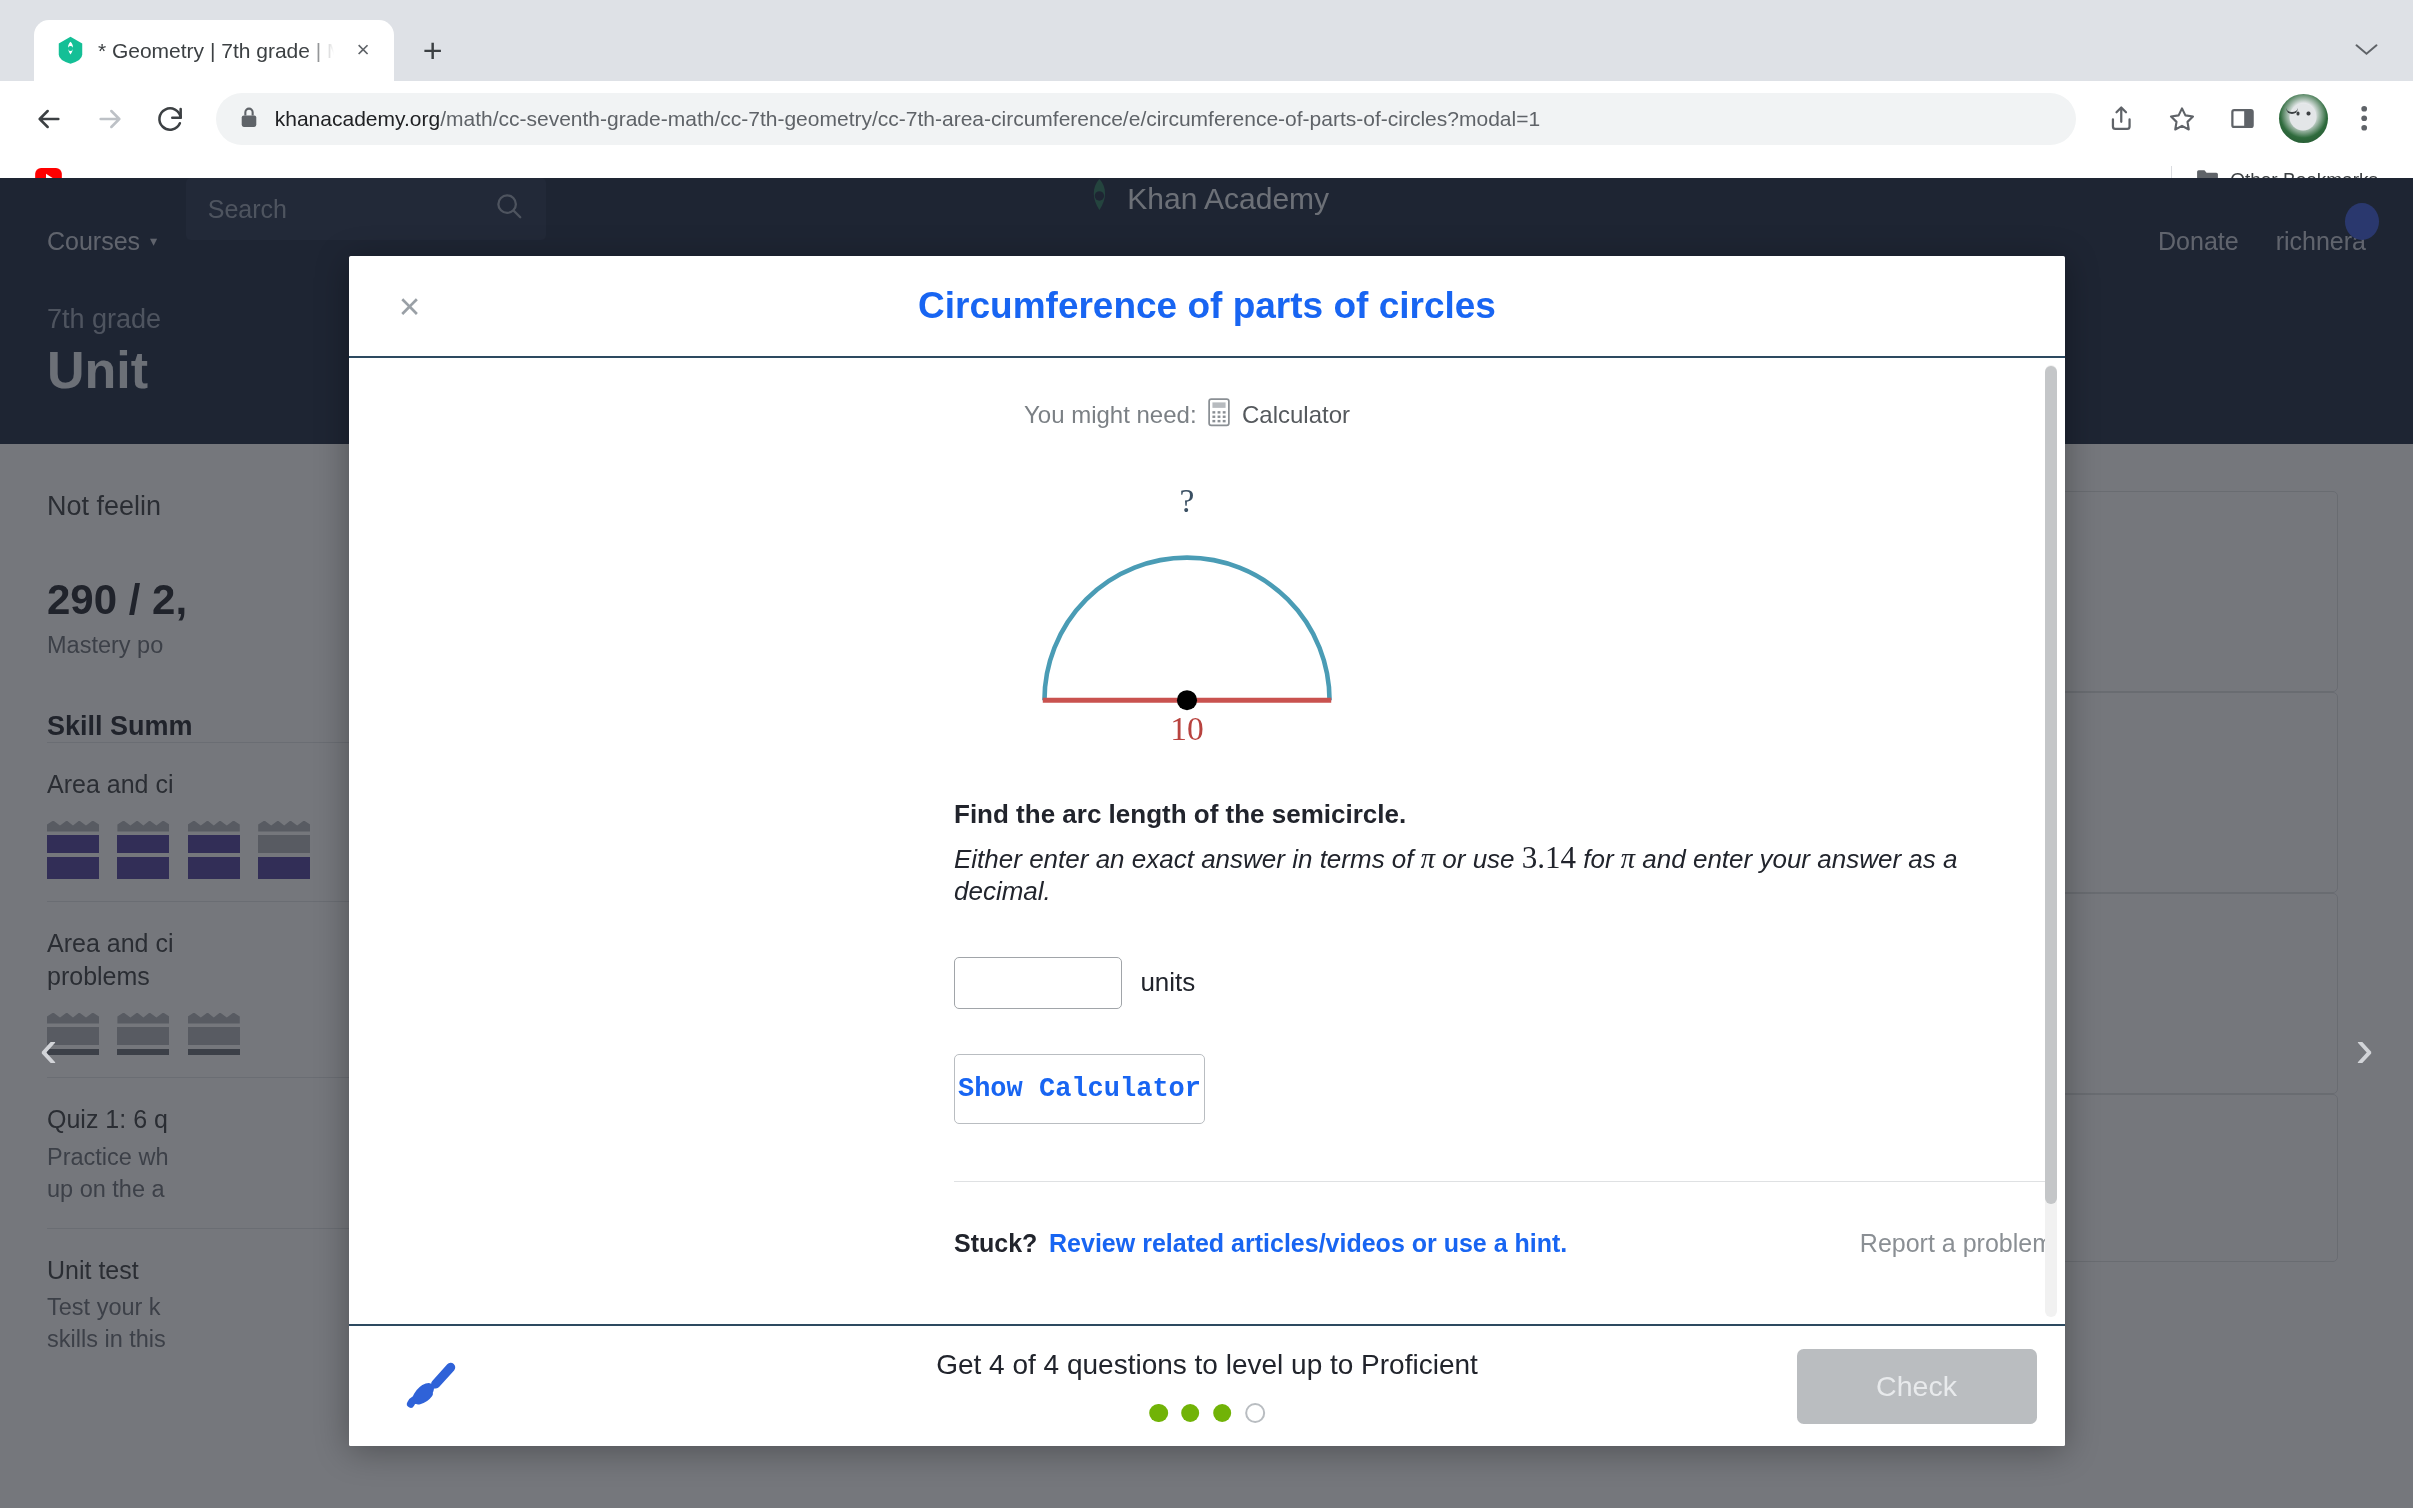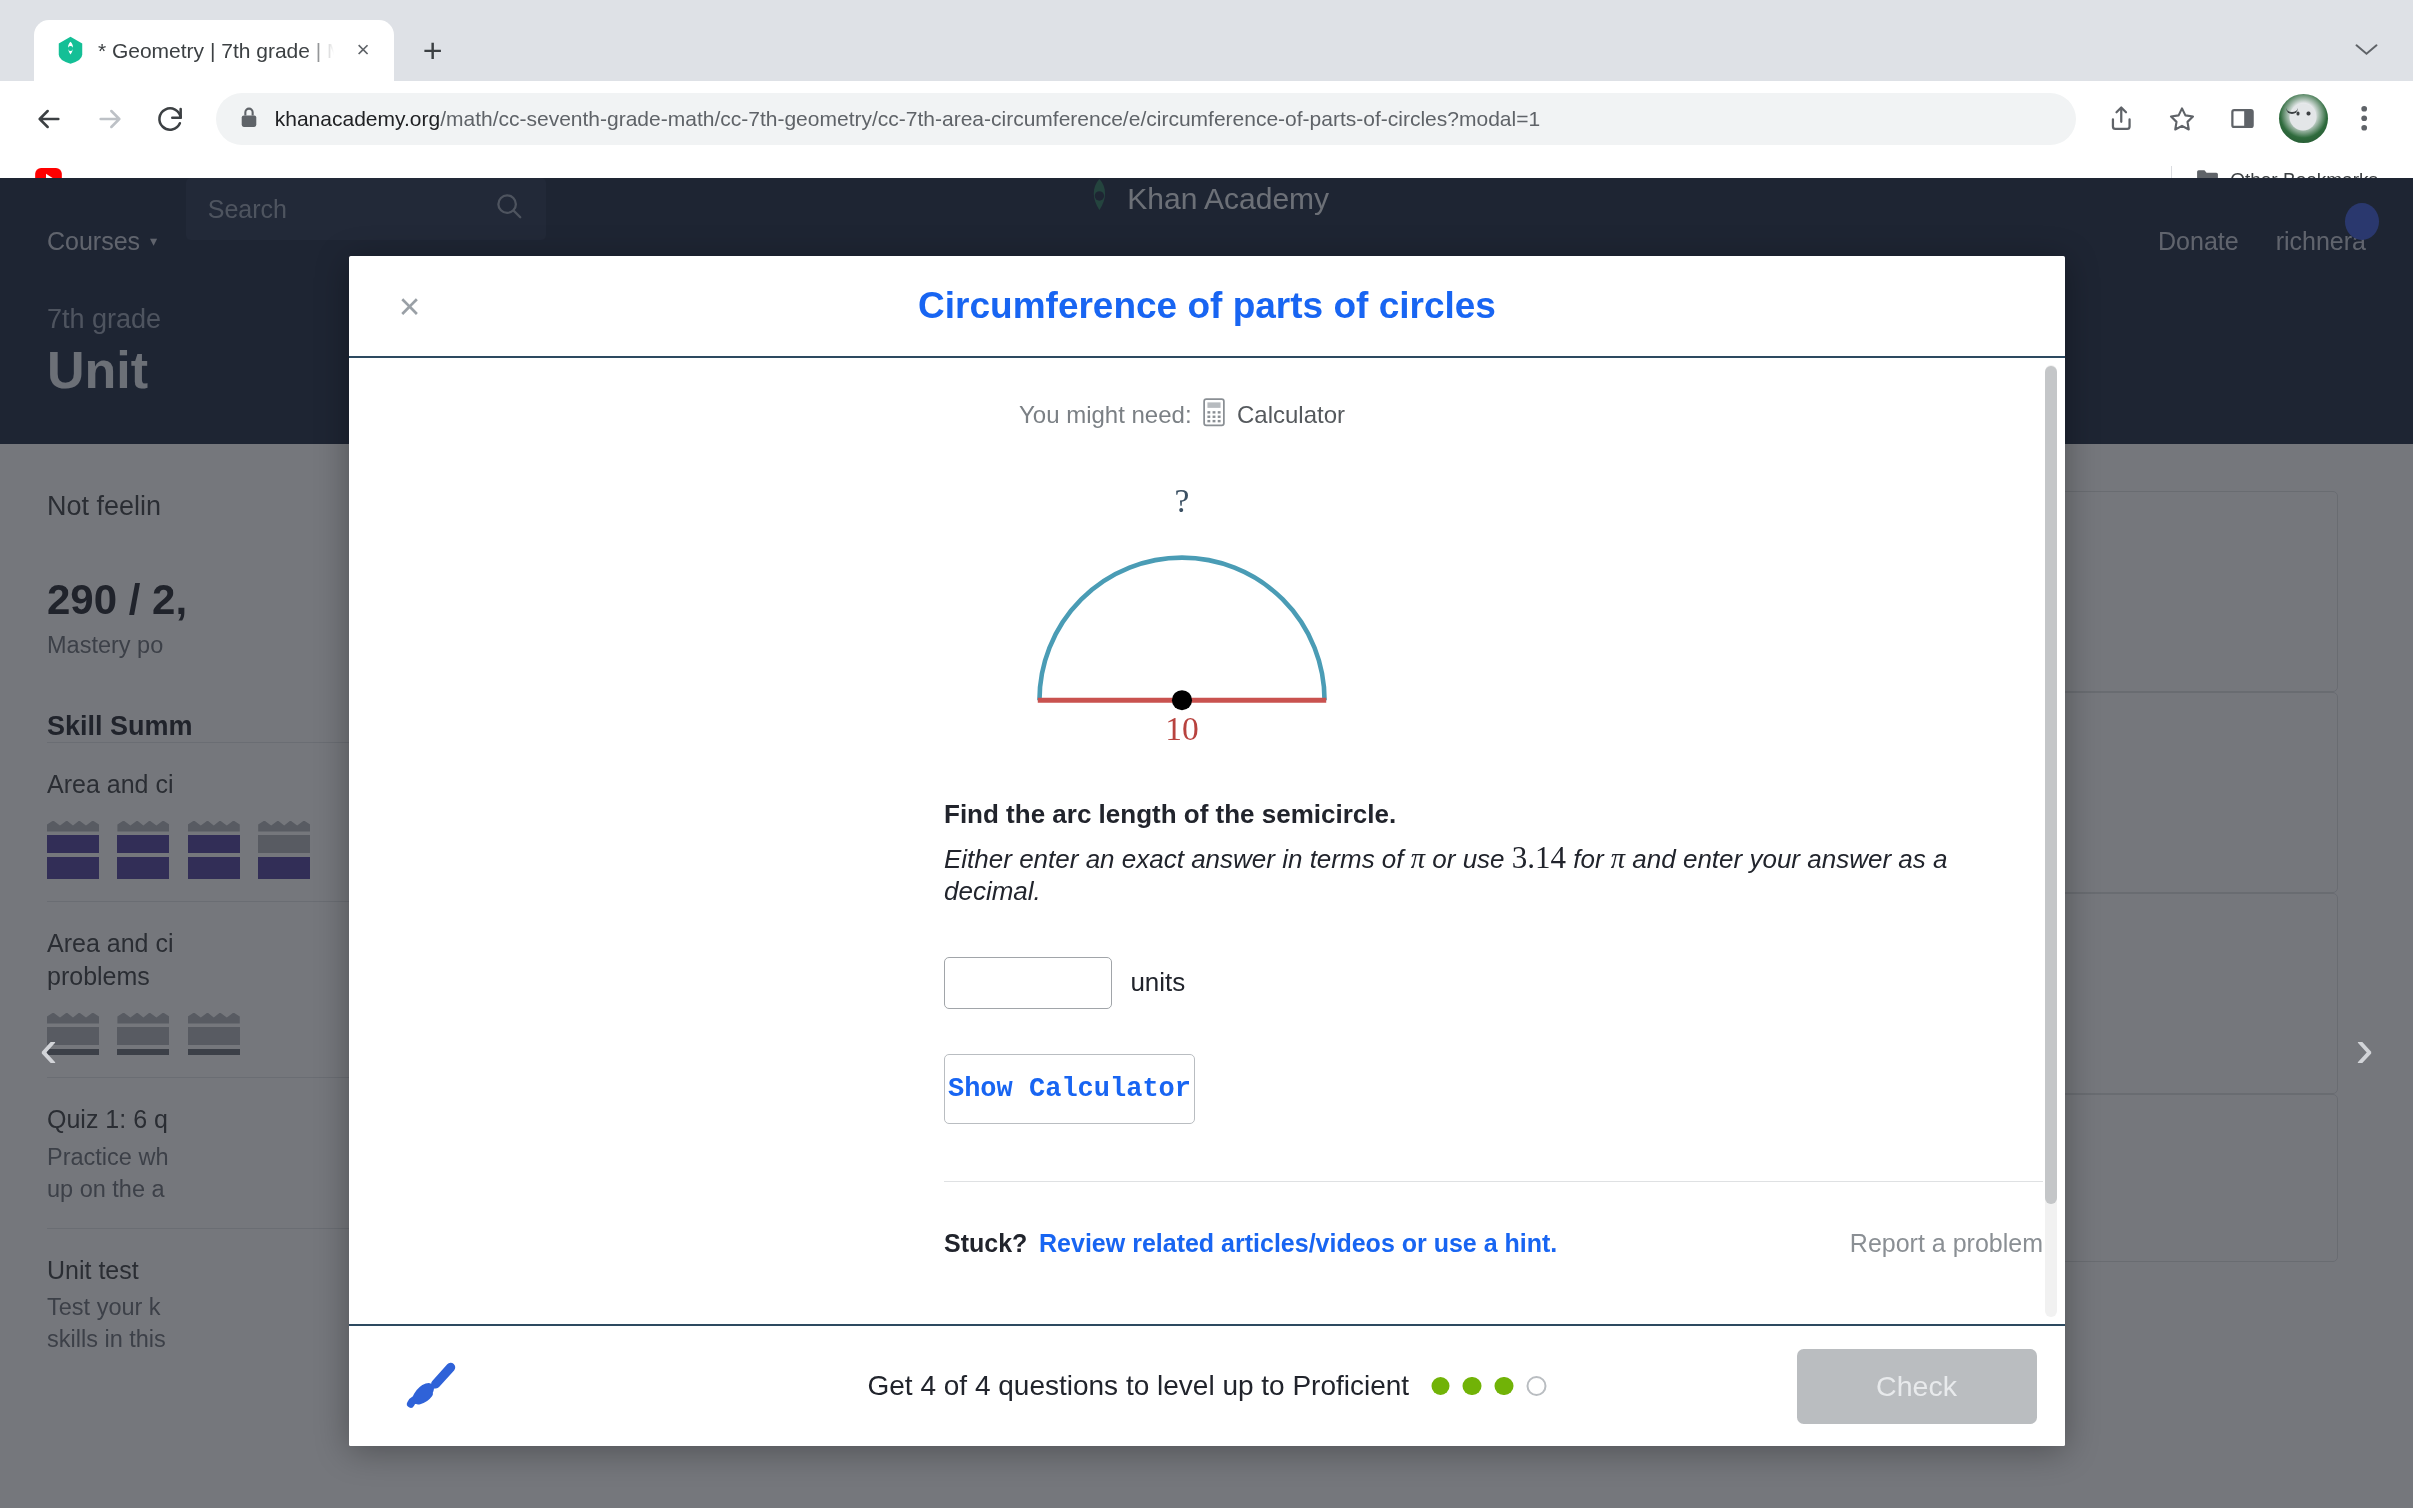--- a/index.html
+++ b/index.html
@@ -193,21 +193,21 @@
     position: absolute; left: 37px; top: 50%; transform: translateY(-50%);
     width: 47px; height: 47px; display: flex; align-items: center;
     justify-content: center; font-size: 37px; color: #9aa0a6;
     font-weight: 300; line-height: 1;
   }
 
   .modal-body {
     flex: 1; position: relative; overflow: hidden; background: #fff;
     padding: 40px 0 0 0;
   }
-  .body-scroll { height: 100%; padding: 0 50px 0 0; }
+  .body-scroll { height: 100%; padding: 0 50px 0 10px; }
   .scrollbar-track {
     position: absolute; right: 8.4px; top: 6.7px; width: 11.7px; bottom: 6.7px;
     background: #f1f1f1; border-radius: 5.9px;
   }
   .scrollbar-thumb {
     position: absolute; right: 8.4px; top: 8.4px; width: 11.7px; height: 838px;
     background: #c4c6c8; border-radius: 5.9px;
   }
 
   .calc-hint {
@@ -253,21 +253,21 @@
 
   .modal-footer {
     height: 122px; flex: 0 0 auto; background: #fff;
     border-top: 2.5px solid #2d4a60;
     display: flex; align-items: center; padding: 0 28.5px 0 50px; gap: 23.5px;
     position: relative;
   }
   .scratch-icon { width: 65px; height: 65px; flex: 0 0 auto; }
   .footer-center {
     position: absolute; left: 50%; transform: translateX(-50%);
-    display: flex; align-items: center; gap: 22px;
+    display: flex; align-items: center; gap: 22px; flex-direction: column;
   }
   .levelup-text { font-size: 28px; color: #21242c; }
   .dots { display: flex; align-items: center; gap: 13.4px; }
   .dot { width: 18.4px; height: 18.4px; border-radius: 50%; }
   .dot.done { background: #71b307; }
   .dot.todo { background: #fff; border: 2.5px solid #b9bdc1; width: 20px; height: 20px; }
   .check-btn {
     margin-left: auto; width: 240px; height: 75px; border-radius: 6.7px;
     background: #babdc0; color: #e8eaec; font-size: 28.5px;
     display: flex; align-items: center; justify-content: center;

